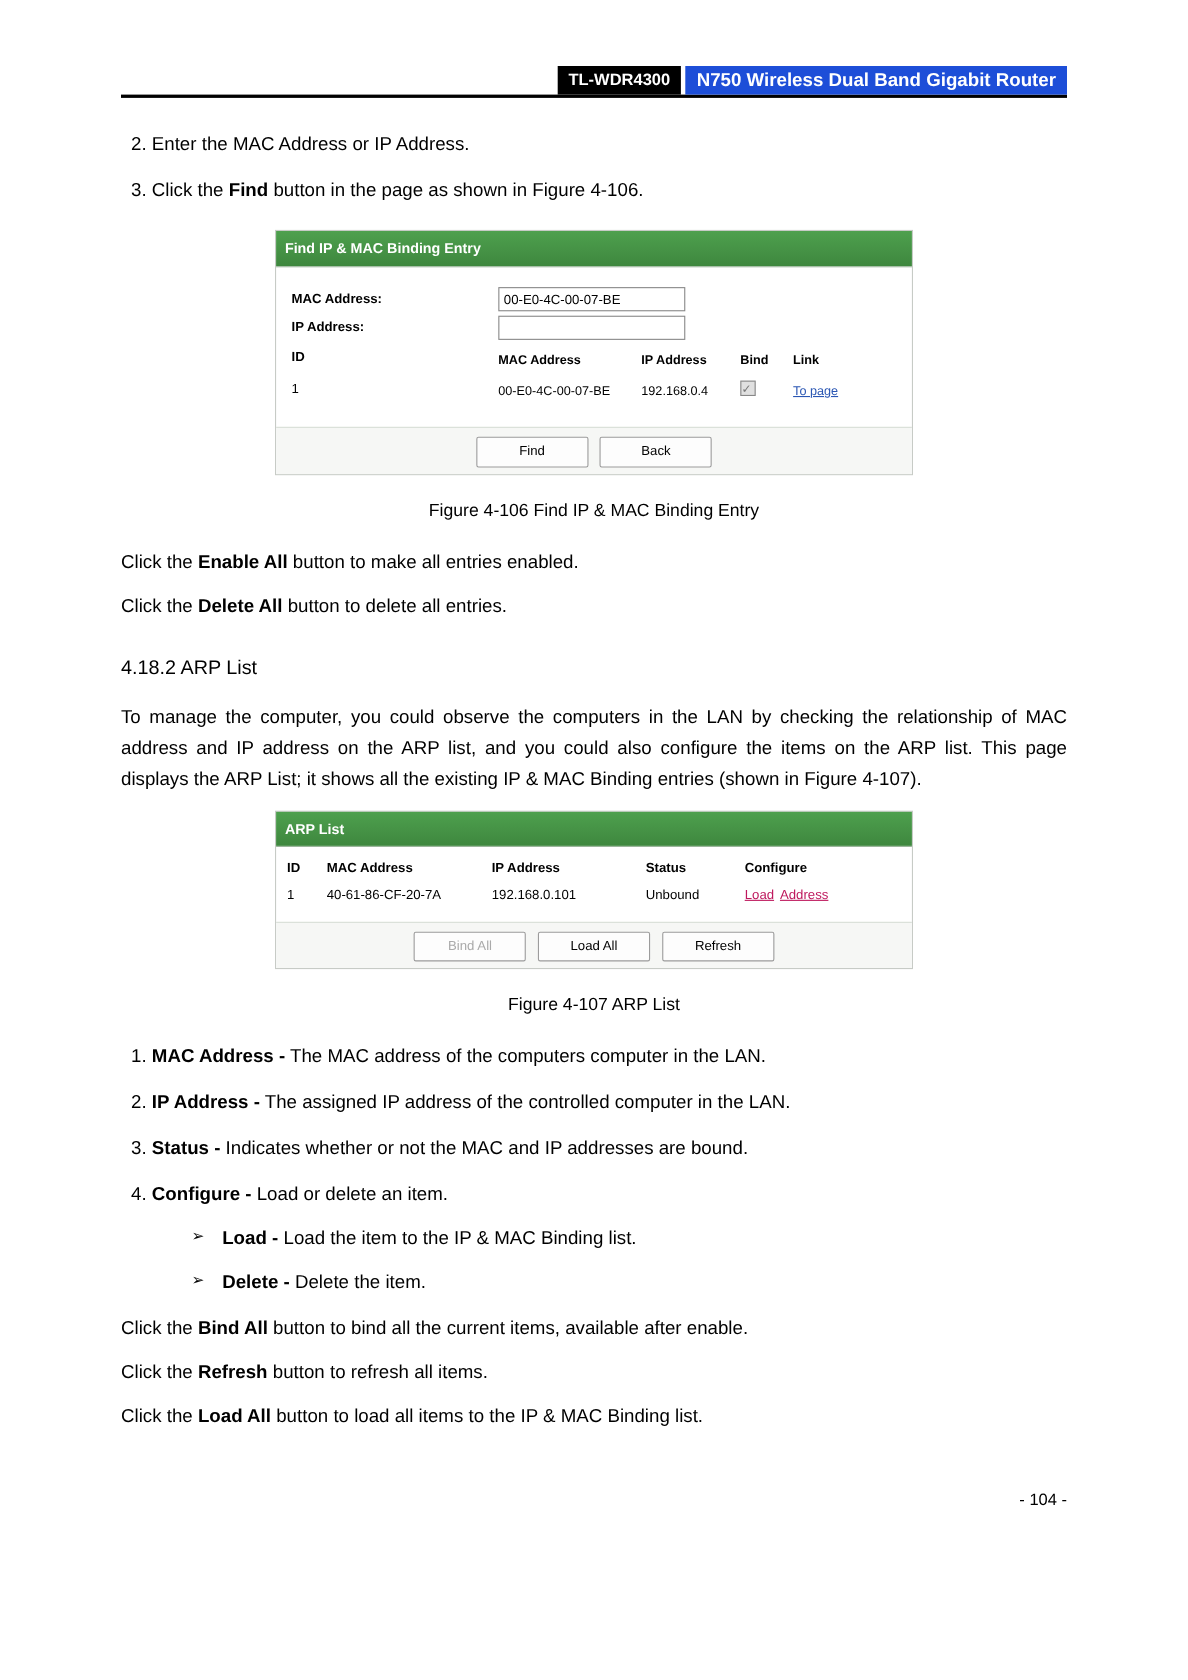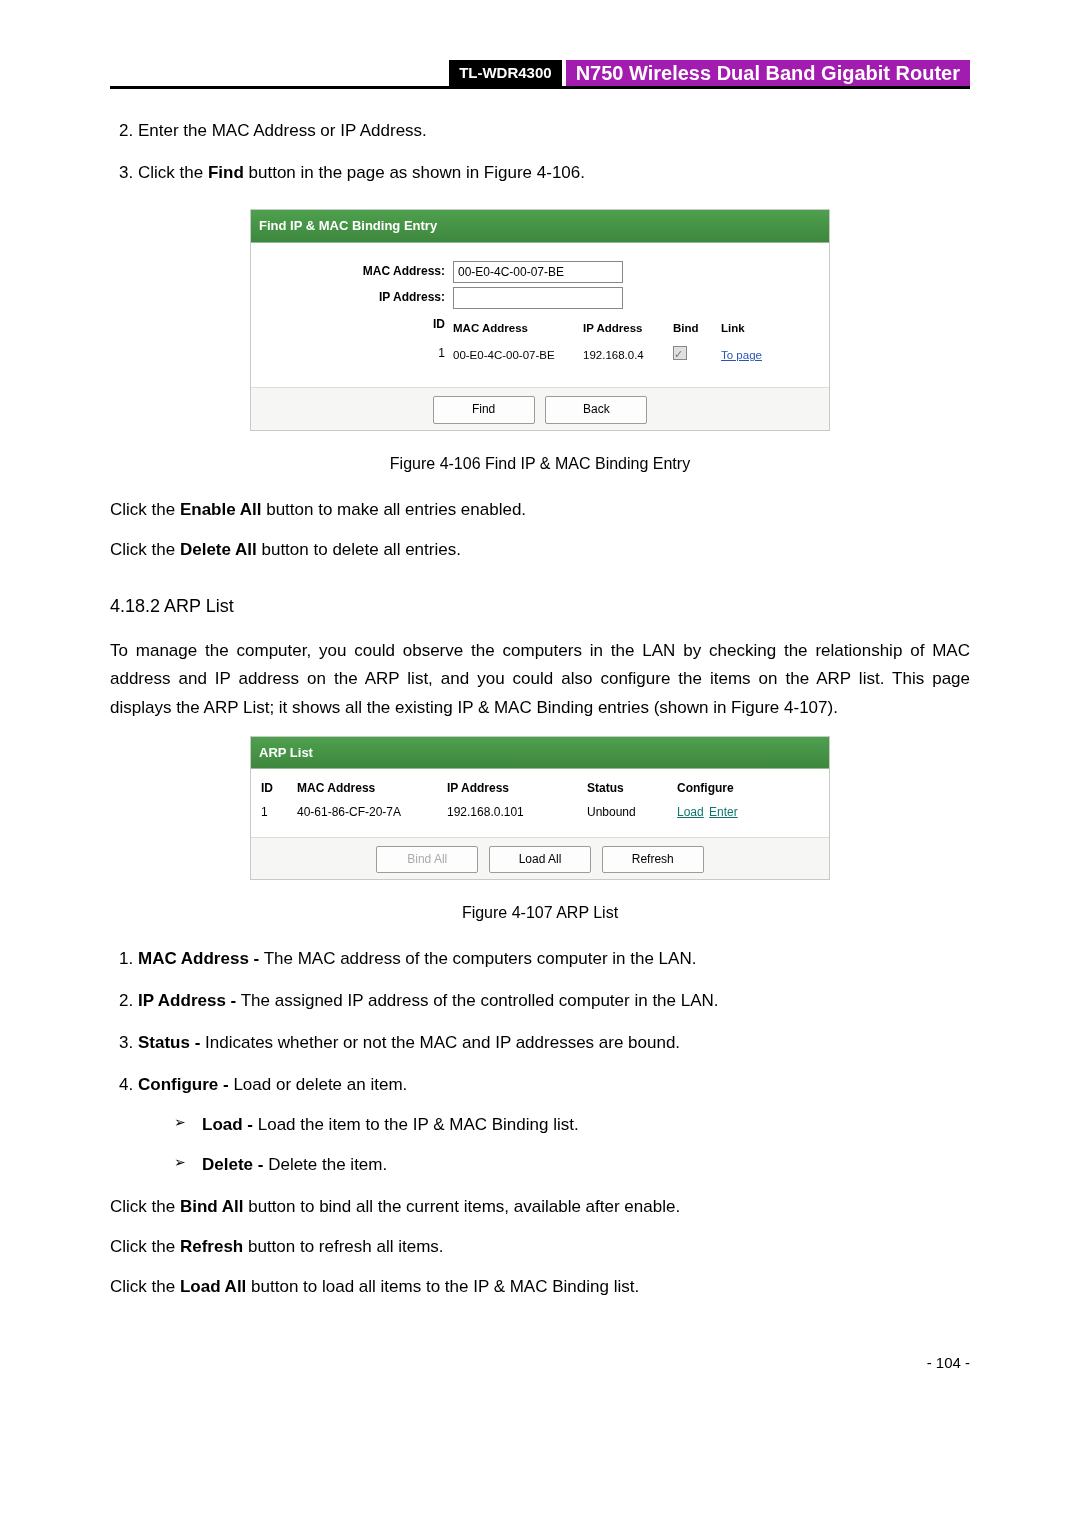--- a/index.html
+++ b/index.html
@@ -1,44 +1,44 @@
 <!DOCTYPE html>
 <html><head>
 <meta charset="utf-8">
 <style>
   body{margin:0;background:#fff;font-family:Arial,sans-serif;color:#000}
   .page{width:1080px;min-height:1527px;margin:0 auto;padding:60px 110px 40px;box-sizing:border-box;position:relative}
   .topbar{border-bottom:3px solid #000;height:26px;display:flex;justify-content:flex-end;align-items:center;margin-bottom:28px}
   .topbar .model{display:inline-block;height:26px;background:#000;color:#fff;font-weight:bold;font-size:15px;line-height:26px;padding:0 10px}
-  .topbar .prod{display:inline-block;height:26px;background:#a21caf;color:#fff;font-weight:bold;font-size:20px;line-height:26px;padding:0 10px;margin-left:4px}
+  .topbar .prod{display:inline-block;height:26px;background:#1d4ed8;color:#fff;font-weight:bold;font-size:17px;line-height:26px;padding:0 10px;margin-left:4px}
   .body{font-size:17px;line-height:1.65}
   ol.steps{list-style:decimal;margin:0 0 22px 0;padding-left:28px}
   ol.steps>li{margin-bottom:14px}
   ol.defs{list-style:decimal;margin:8px 0 10px 0;padding-left:28px}
   ol.defs>li{margin-bottom:14px}
   p{margin:12px 0}
   .caption{text-align:center;font-size:16px;margin:20px 0 18px}
   .justify{text-align:justify}
   h2.section{font-size:18px;font-weight:normal;margin:28px 0 16px}
   b{font-weight:bold}
   .figwrap{margin:14px auto 0;width:580px;max-width:100%}
   .panel{border:1px solid #c7cbc6}
   .panel-head{background:#3e873e;background:linear-gradient(#4ea04e,#3e873e);color:#fff;font-weight:bold;font-size:13px;padding:5px 8px;border-bottom:1px solid #9bb59b}
   .panel-pad{padding:14px 14px 18px}
   .formrow{display:flex;align-items:center;margin:4px 0;font-size:12px}
-  .formrow .lab{width:180px;text-align:right;font-weight:bold;padding-right:8px}
+  .formrow .lab{width:180px;text-align:left;font-weight:bold;padding-right:8px}
   .formrow input{width:160px;height:18px;font-size:12px;border:1px solid #888;padding:1px 4px}
   .tbl{margin-left:188px;font-size:11.5px}
   .tbl .hdr{font-weight:bold;display:flex;gap:18px;margin-top:6px}
   .tbl .row{display:flex;gap:18px;margin-top:4px;align-items:center}
   .col-mac{width:112px}.col-ip{width:72px}.col-bind{width:30px}.col-link{width:60px}
   .chk{display:inline-block;width:12px;height:12px;border:1px solid #888;background:#e0e0e0;position:relative}
   .chk::after{content:"✓";position:absolute;left:0;top:-2px;font-size:11px;color:#777}
   .linkblue{color:#2a56b3;text-decoration:underline;cursor:pointer}
-  .linkred{color:#0f766e;text-decoration:underline;cursor:pointer}
+  .linkred{color:#be185d;text-decoration:underline;cursor:pointer}
   .btnrow{text-align:center;padding:6px 0;border-top:1px solid #d9ded8;background:#f6f7f5}
   .btn{display:inline-block;min-width:72px;padding:3px 14px;font-size:12px;border:1px solid #9c9c9c;background:#fdfdfd;cursor:pointer;margin:0 3px;border-radius:2px}
   .btn.disabled{color:#aaa;cursor:default}
   .arp-tbl{font-size:12px;padding:10px 10px 14px}
   .arp-tbl .head{display:flex;font-weight:bold}
   .arp-tbl .drow{display:flex;margin-top:4px}
   .c-id{width:36px}.c-mac{width:150px}.c-ip{width:140px}.c-st{width:90px}.c-cfg{width:120px}
   ul.arrow{list-style:none;margin:6px 0 8px 0;padding-left:36px}
   ul.arrow>li{position:relative;margin:12px 0;padding-left:28px}
   ul.arrow>li::before{content:"➢";position:absolute;left:0;top:0;color:#000;font-size:14px}
@@ -121,21 +121,21 @@
             <span class="c-st">Status</span>
             <span class="c-cfg">Configure</span>
           </div>
           <div class="drow">
             <span class="c-id">1</span>
             <span class="c-mac">40-61-86-CF-20-7A</span>
             <span class="c-ip">192.168.0.101</span>
             <span class="c-st">Unbound</span>
             <span class="c-cfg">
               <span class="linkred">Load</span>
-              <span class="linkred" style="margin-left:2px">Enter</span>
+              <span class="linkred" style="margin-left:2px">Address</span>
             </span>
           </div>
         </div>
         <div class="btnrow">
           <span class="btn disabled">Bind All</span>
           <span class="btn">Load All</span>
           <span class="btn">Refresh</span>
         </div>
       </div>
       <div class="caption">Figure 4-107 ARP List</div>

